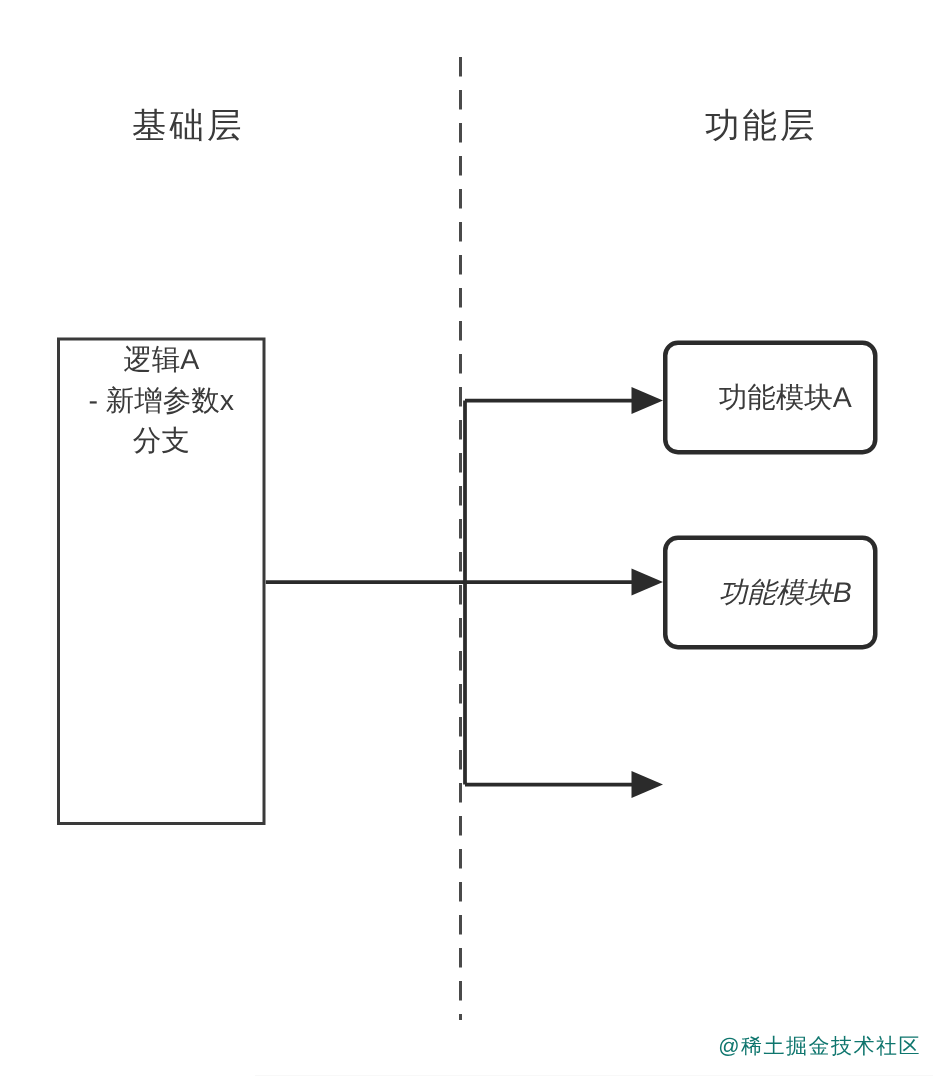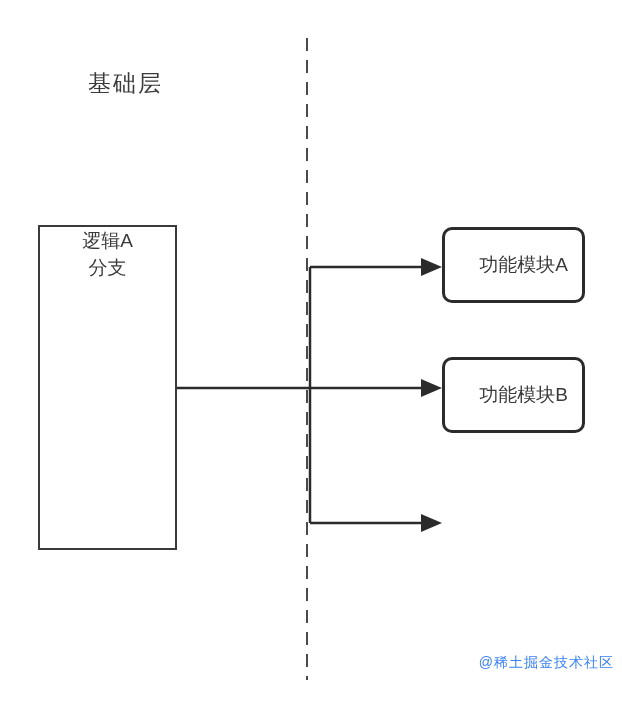--- a/index.html
+++ b/index.html
@@ -48,58 +48,60 @@
     display:flex;align-items:center;justify-content:center;
     box-sizing:border-box;
     padding-left:20px;
   }
   .feature-box .label{
     font-size:19px;
     color:#3a3a3a;
     white-space:nowrap;
   }
   .box-a{top:227px;}
-  .box-b{top:357px;}
+  .box-b{top:357px;font-style:italic;}
   .box-x{top:482px;}
   .wires{position:absolute;left:0;top:0;pointer-events:none;}
   .watermark{
     position:absolute;
-    right:8px;top:654px;
+    right:8px;top:689px;
     font-size:14px;
-    color:#3b82f6;
+    color:#0f766e;
     letter-spacing:1px;
     white-space:nowrap;
   }
 </style>
 </head>
 <body>
 
 <div class="canvas">
 
   <div class="layer-title title-base">基础层</div>
+  <div class="layer-title title-feature">功能层</div>
 
   <svg class="wires" width="622" height="717" viewBox="0 0 622 717">
 
     <line x1="307" y1="38" x2="307" y2="680" stroke="#4a4a4a" stroke-width="2" stroke-dasharray="13 9"></line>
 
     <line x1="177" y1="388" x2="424" y2="388" stroke="#2b2b2b" stroke-width="2.5"></line>
 
     <line x1="310" y1="267" x2="310" y2="523" stroke="#2b2b2b" stroke-width="2.5"></line>
 
     <line x1="310" y1="267" x2="424" y2="267" stroke="#2b2b2b" stroke-width="2.5"></line>
 
     <line x1="310" y1="523" x2="424" y2="523" stroke="#2b2b2b" stroke-width="2.5"></line>
 
     <polygon points="442,267 421,258 421,276" fill="#2b2b2b"></polygon>
     <polygon points="442,388 421,379 421,397" fill="#2b2b2b"></polygon>
     <polygon points="442,523 421,514 421,532" fill="#2b2b2b"></polygon>
   </svg>
 
   <div class="logic-box">
     <div class="line">逻辑A</div>
+    <div class="line">- 新增参数x</div>
     <div class="line">分支</div>
   </div>
 
   <div class="feature-box box-a">
     <span class="label">功能模块A</span>
   </div>
   <div class="feature-box box-b">
     <span class="label">功能模块B</span>
   </div>
 

